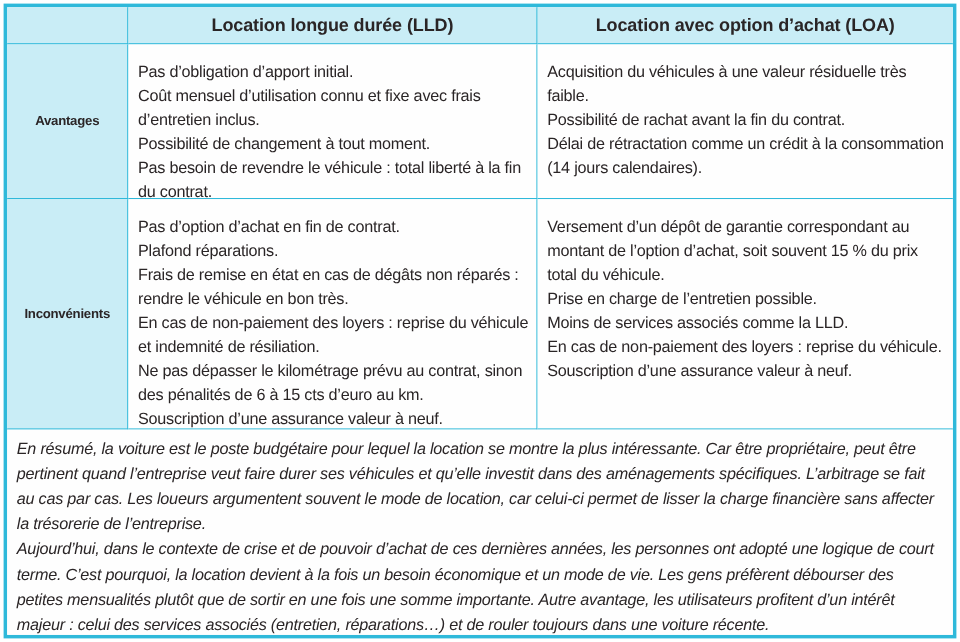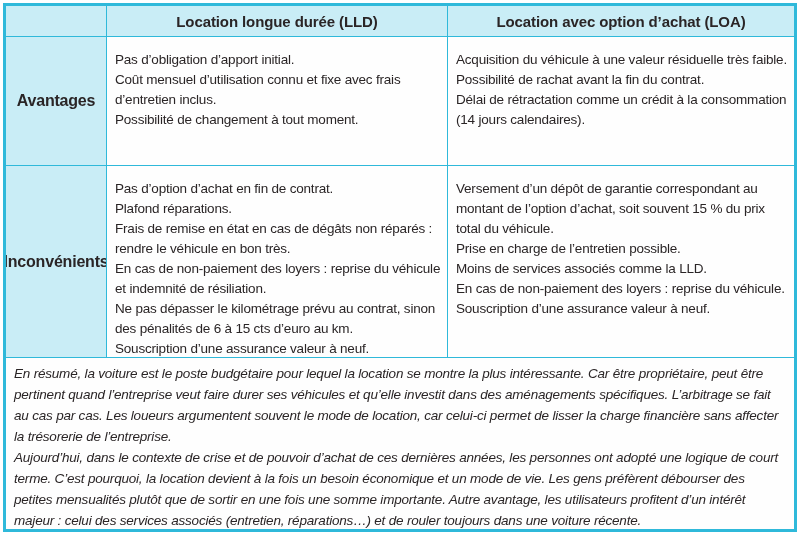--- a/index.html
+++ b/index.html
@@ -47,21 +47,21 @@
     font-weight: bold;
     font-size: 15px;
     letter-spacing: -0.1px;
   }
   .rowlabel {
     background: #c9edf6;
     display: flex;
     align-items: center;
     justify-content: center;
     font-weight: bold;
-    font-size: 16px;
+    font-size: 11px;
     letter-spacing: -0.2px;
     text-align: center;
   }
   .body-cell {
     background: #fefefe;
     padding: 13px 6px 4px 8px;
     font-size: 13.5px;
     line-height: 20px;
     letter-spacing: -0.2px;
   }
@@ -88,23 +88,24 @@
 
       <div class="cell head"></div>
       <div class="cell head">Location longue durée (LLD)</div>
       <div class="cell head lastcol">Location avec option d’achat (LOA)</div>
 
       <div class="cell rowlabel">Avantages</div>
       <div class="cell body-cell">
         <div class="item">Pas d’obligation d’apport initial.</div>
         <div class="item">Coût mensuel d’utilisation connu et fixe avec frais d’entretien inclus.</div>
         <div class="item">Possibilité de changement à tout moment.</div>
+        <div class="item">Pas besoin de revendre le véhicule : total liberté à la fin du contrat.</div>
       </div>
       <div class="cell body-cell lastcol">
-        <div class="item">Acquisition du véhicule à une valeur résiduelle très faible.</div>
+        <div class="item">Acquisition du véhicules à une valeur résiduelle très faible.</div>
         <div class="item">Possibilité de rachat avant la fin du contrat.</div>
         <div class="item">Délai de rétractation comme un crédit à la consommation (14 jours calendaires).</div>
       </div>
 
       <div class="cell rowlabel">Inconvénients</div>
       <div class="cell body-cell">
         <div class="item">Pas d’option d’achat en fin de contrat.</div>
         <div class="item">Plafond réparations.</div>
         <div class="item">Frais de remise en état en cas de dégâts non réparés : rendre le véhicule en bon très.</div>
         <div class="item">En cas de non-paiement des loyers : reprise du véhicule et indemnité de résiliation.</div>

